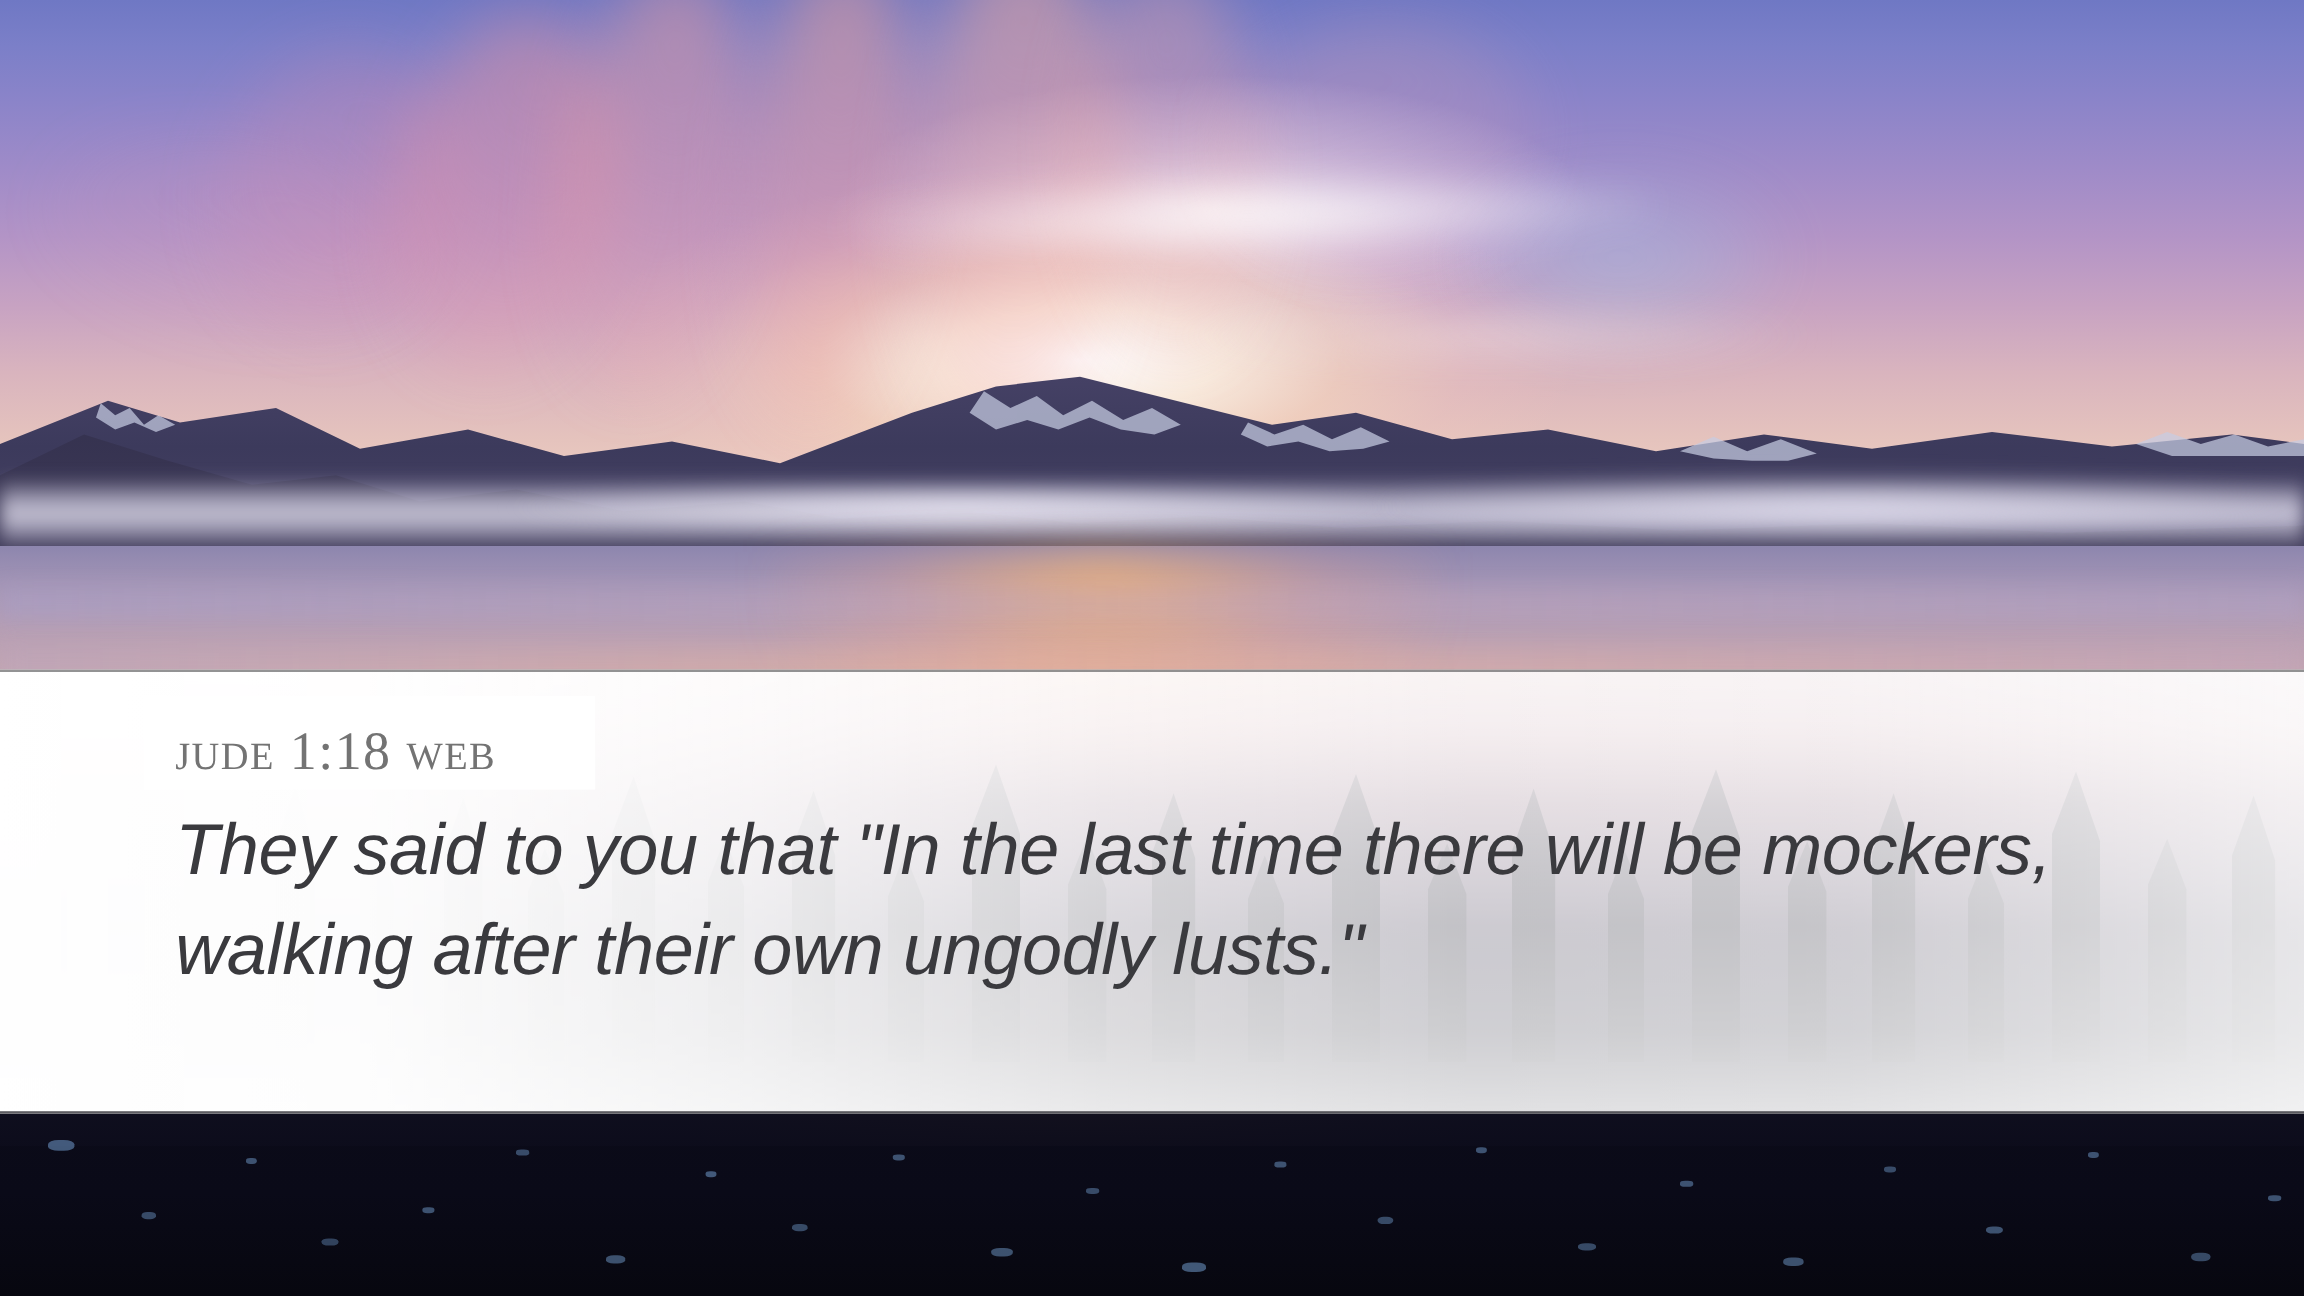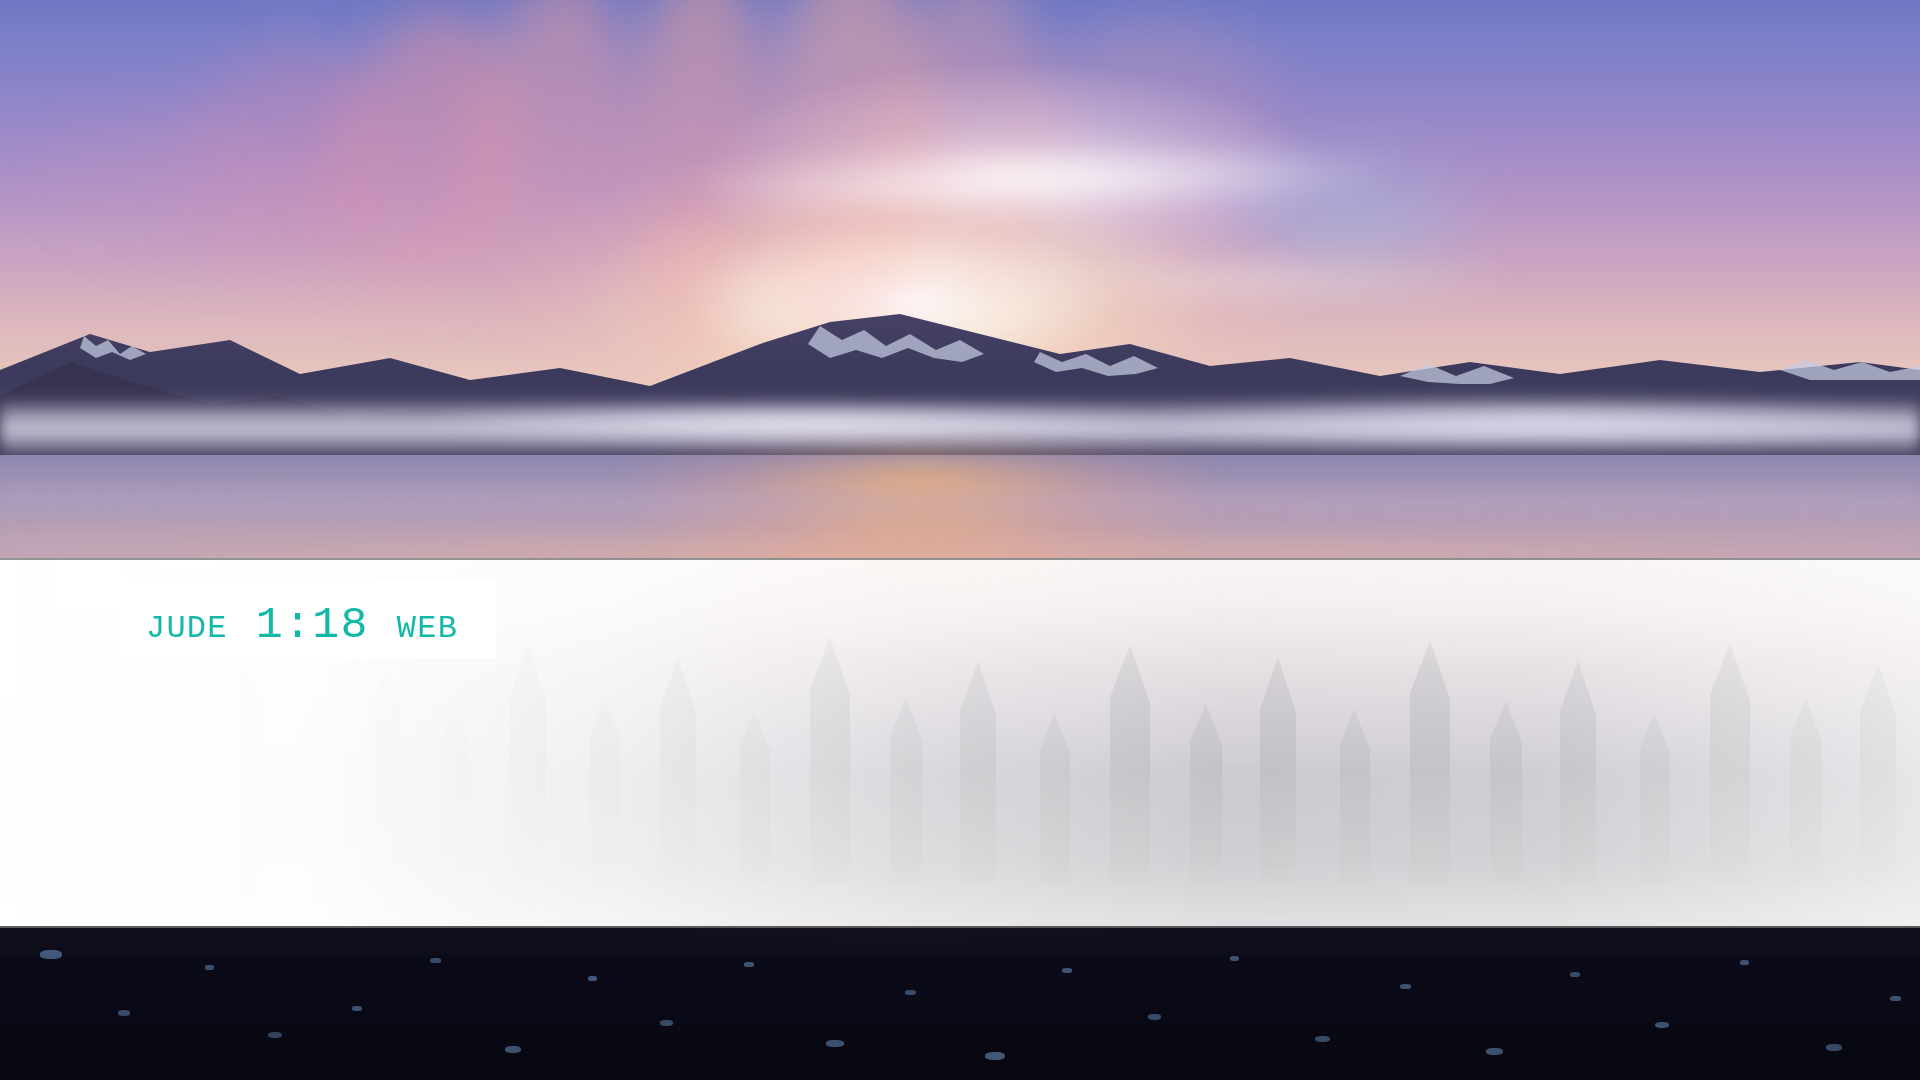--- a/index.html
+++ b/index.html
@@ -226,25 +226,25 @@
     display: inline-block;
   }
   .ref-bg {
     position: absolute;
     left: -26px; top: -18px;
     width: 376px; height: 78px;
     background: #ffffff;
   }
   .ref {
     position: relative;
-    font-family: Liberation Mono, monospace;
+    font-family: Liberation Serif, serif;
     font-weight: 300;
     font-size: 45px;
     letter-spacing: 1.2px;
-    color: #14b8a6;
+    color: #737373;
     white-space: nowrap;
     line-height: 56px;
     font-variant: small-caps;
     text-transform: lowercase;
   }
 
   
   .verse {
     position: absolute;
     left: 146px; top: 108px;
@@ -392,16 +392,20 @@
 
   <div class="band"></div>
 
   <div class="band-inner">
 
     <div class="ref-wrap">
       <div class="ref-bg"></div>
       <div class="ref">Jude 1:18 WEB</div>
     </div>
 
+    <div class="verse">
+      <span>They said to you that "In the last time there will be</span>
+      <span>mockers, walking after their own ungodly lusts."</span>
+    </div>
 
   </div>
 
 </div>
 
 </body></html>

